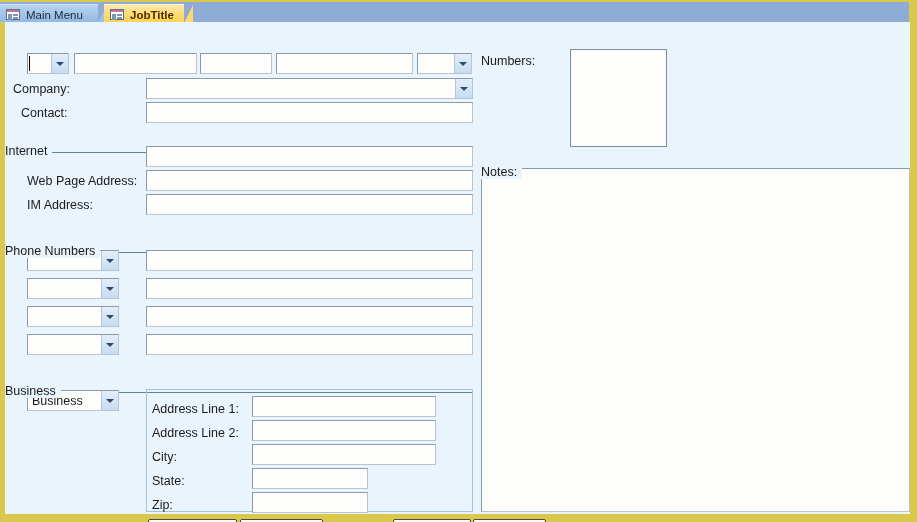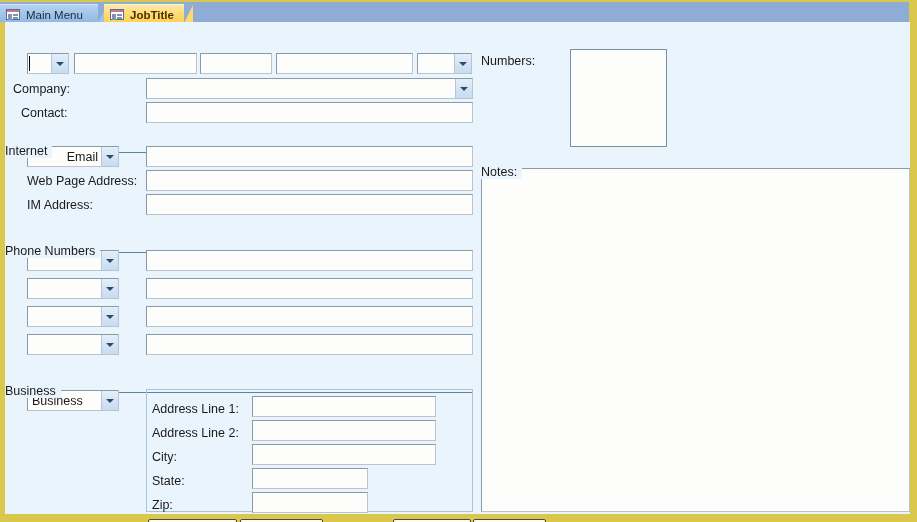--- a/index.html
+++ b/index.html
@@ -302,24 +302,20 @@
     </div>
 
     <div class="lbl" style="left:21px; top:84px;">Contact:</div>
     <div class="tbox" style="left:146px; top:80px; width:327px; height:21px;"></div>
 
     <div class="section" style="left:5px; top:108px; width:468px;">
       <span class="stitle">Internet</span>
       <span class="sline"></span>
     </div>
 
-    <div class="combo" style="left:27px; top:124px; width:92px; height:21px;">
-      <span class="cv">Email</span>
-      <span class="arrow"></span>
-    </div>
     <div class="tbox" style="left:146px; top:124px; width:327px; height:21px;"></div>
 
     <div class="lbl" style="left:27px; top:152px;">Web Page Address:</div>
     <div class="tbox" style="left:146px; top:148px; width:327px; height:21px;"></div>
 
     <div class="lbl" style="left:27px; top:176px;">IM Address:</div>
     <div class="tbox" style="left:146px; top:172px; width:327px; height:21px;"></div>
 
     <div class="section" style="left:5px; top:208px; width:468px;">
       <span class="stitle">Phone Numbers</span>

